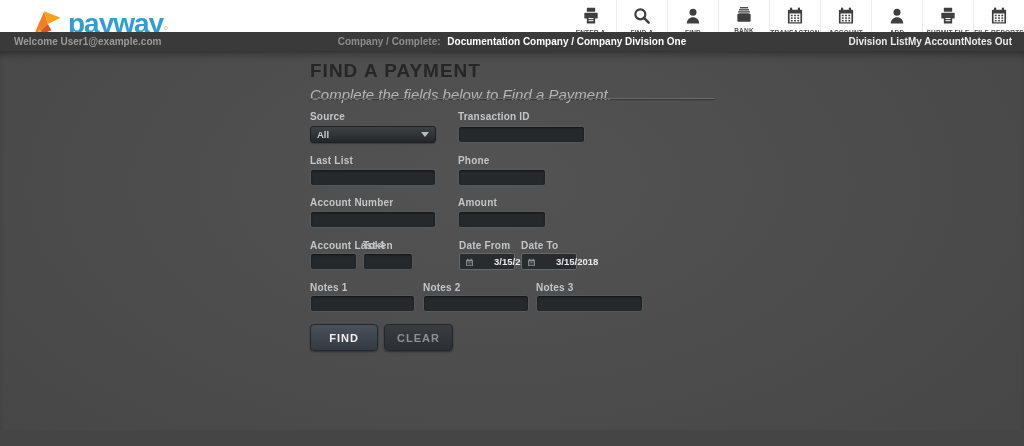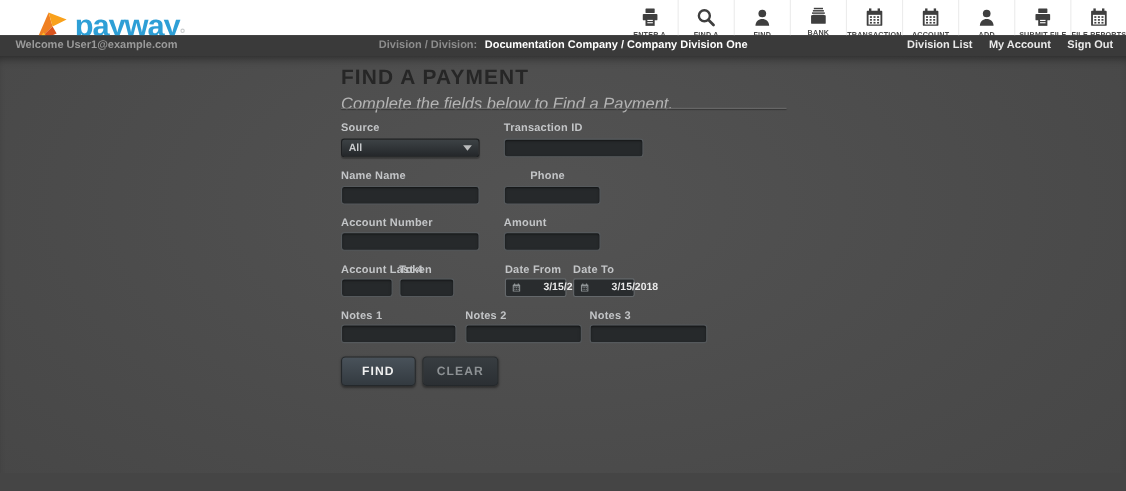--- a/index.html
+++ b/index.html
@@ -22,21 +22,21 @@
     color:#4a4a4a; letter-spacing:0.2px; line-height:7px; }
   .nav-label span { display:block; }
 
   
   .topbar { position:relative; width:1024px; height:19px; background:#3a3a3a;
     display:flex; align-items:center; font-size:10px; }
   .topbar-welcome { position:absolute; left:14px; color:#9a9a9a; font-weight:bold; }
   .topbar-center { position:absolute; left:0; right:0; text-align:center; }
   .topbar-center .lbl { color:#8d8d8d; font-weight:bold; }
   .topbar-center .val { color:#ffffff; font-weight:bold; margin-left:4px; }
-  .topbar-links { position:absolute; right:12px; display:flex; gap:15px; }
+  .topbar-links { position:absolute; right:12px; display:flex; }
   .topbar-links a { color:#eaeaea; font-weight:bold; text-decoration:none; cursor:pointer; }
 
   
   .main { position:relative; width:1024px; height:379px;
     background:radial-gradient(ellipse 900px 500px at 48% 35%, #535353 0%, #4a4a4a 55%, #434343 100%);
     box-shadow: inset 0 7px 9px -5px rgba(0,0,0,0.45); }
 
   .page-title { position:absolute; left:310px; top:9px; font-size:19px; font-weight:bold;
     color:#262626; letter-spacing:1px; }
   .page-subtitle { position:absolute; left:310px; top:35px; font-size:15px; font-style:italic;
@@ -251,48 +251,48 @@
         <span>FILE REPORTS</span>
           <span></span>
       </span>
     </div>
   </div>
 </div>
 
 <div class="topbar">
   <span class="topbar-welcome">Welcome User1@example.com</span>
   <span class="topbar-center">
-    <span class="lbl">Division / Division:</span>
+    <span class="lbl">Company / Complete:</span>
     <span class="val">Documentation Company / Company Division One</span>
   </span>
   <span class="topbar-links">
     <a>Division List</a>
     <a>My Account</a>
-    <a>Sign Out</a>
+    <a>Notes Out</a>
   </span>
 </div>
 
 <div class="main">
   <div class="page-title">FIND A PAYMENT</div>
   <div class="page-subtitle">Complete the fields below to Find a Payment.</div>
   <div class="divider"></div>
 
   <span class="f-label" style="left:310px; top:60px;">Source</span>
   <div class="f-select" style="left:310px; top:75px; width:126px;">
     <span class="sel-text">All</span>
     <span class="caret"></span>
   </div>
 
   <span class="f-label" style="left:458px; top:60px;">Transaction ID</span>
   <input class="f-input" style="left: 458px; top: 75px; width: 127px;" value="">
 
-  <span class="f-label" style="left:310px; top:104px;">Name Name</span>
+  <span class="f-label" style="left:310px; top:104px;">Last List</span>
   <input class="f-input" style="left: 310px; top: 118px; width: 126px;" value="">
 
-  <span class="f-label" style="left:458px; top:104px;margin-left:24px;">Phone</span>
+  <span class="f-label" style="left:458px; top:104px;">Phone</span>
   <input class="f-input" style="left: 458px; top: 118px; width: 88px;" value="">
 
   <span class="f-label" style="left:310px; top:146px;">Account Number</span>
   <input class="f-input" style="left: 310px; top: 160px; width: 126px;" value="">
 
   <span class="f-label" style="left:458px; top:146px;">Amount</span>
   <input class="f-input" style="left: 458px; top: 160px; width: 88px;" value="">
 
   <span class="f-label" style="left:310px; top:189px;">Account Last 4</span>
   <input class="f-input" style="left: 310px; top: 202px; width: 47px;" value="">

